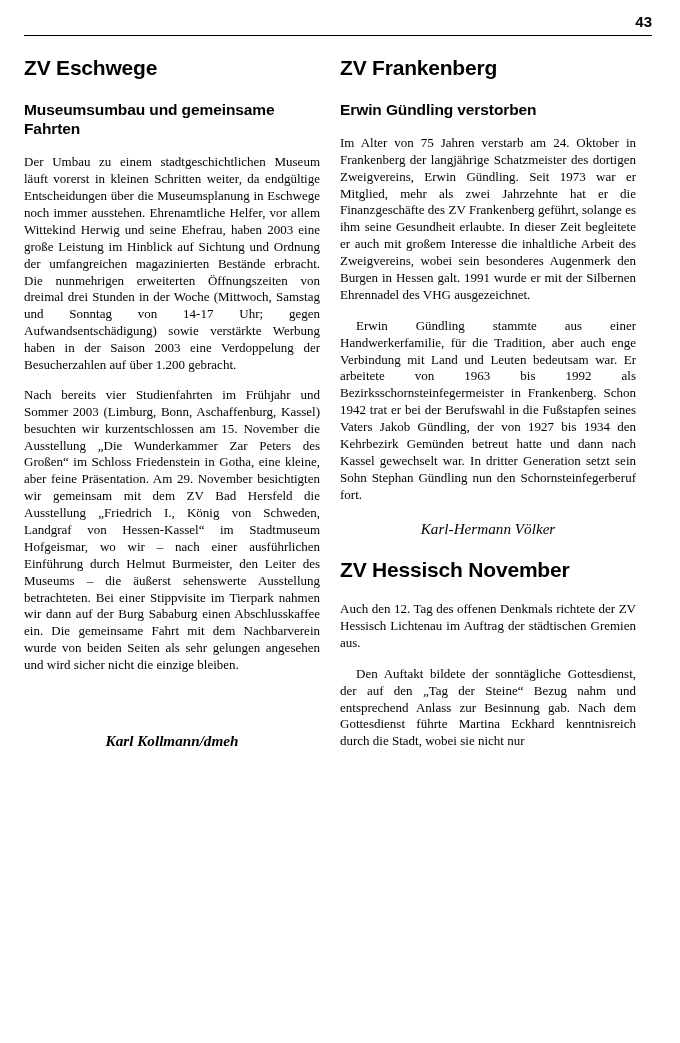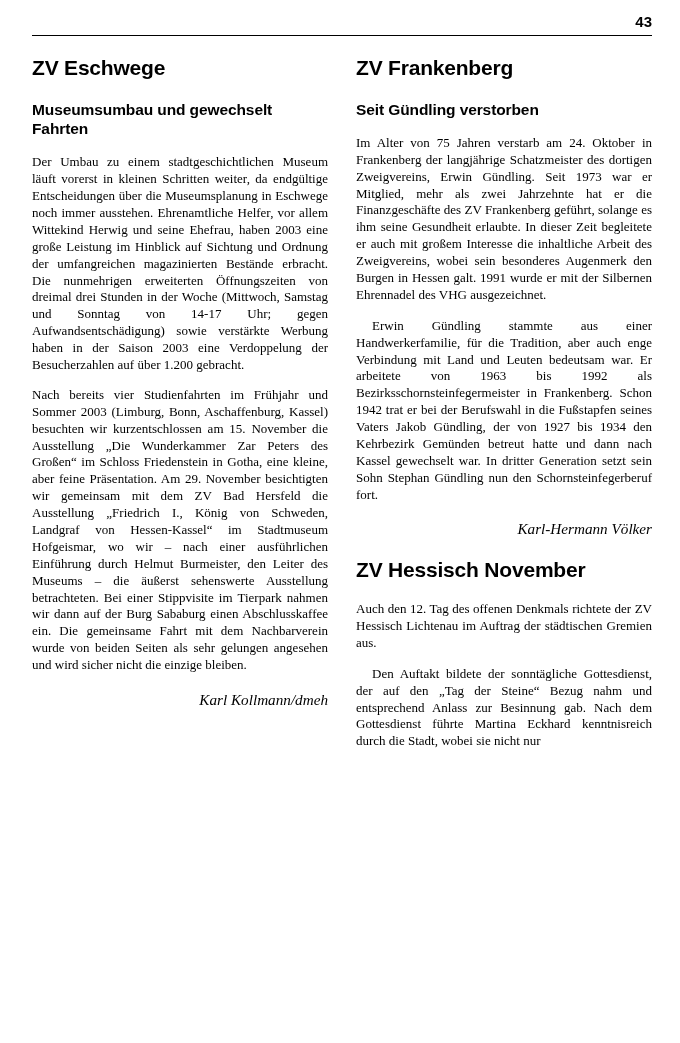--- a/index.html
+++ b/index.html
@@ -13,39 +13,39 @@
     font-family: "Liberation Serif", serif;
     color: #000000;
     position: relative;
     overflow: hidden;
   }
   .page {
     position: relative;
     width: 680px;
     height: 1043px;
     box-sizing: border-box;
-    padding: 14px 28px 10px 32px;
+    padding: 14px 28px 10px 24px;
   }
   .page-number {
     text-align: right;
     font-family: "Liberation Sans", sans-serif;
     font-weight: bold;
     font-size: 15px;
     line-height: 1;
     margin: 0 0 6px 0;
     letter-spacing: 0px;
   }
   .rule {
     border: none;
     border-top: 1.4px solid #000;
     margin: 2px 0 20px 0;
   }
   .columns {
     display: flex;
-    gap: 28px;
+    gap: 20px;
     align-items: flex-start;
   }
   .col {
     width: 296px;
     box-sizing: border-box;
   }
   h1.section-title {
     font-family: "Liberation Sans", sans-serif;
     font-weight: bold;
     font-size: 21px;
@@ -74,48 +74,48 @@
   p.body + p.body {
     text-indent: 16px;
     margin-top: 14px;
   }
   .spacer-sm { height: 13px; }
   .spacer-md { height: 20px; }
   .signature {
     font-family: "Liberation Serif", serif;
     font-style: italic;
     font-size: 15.2px;
-    text-align: right;
+    text-align: center;
     margin: 0;
   }
-  .sig-gap-left { margin-top: 17px; }
+  .sig-gap-left { margin-top: 58px; font-weight: bold; }
   .sig-gap-right { margin-top: 16px; }
 </style>
 </head>
 <body>
 
 <div class="page">
 
   <div class="page-number">43</div>
   <hr class="rule">
 
   <div class="columns">
 
     <div class="col">
       <h1 class="section-title">ZV Eschwege</h1>
-      <h2 class="sub-title">Museumsumbau und gewechselt Fahrten</h2>
+      <h2 class="sub-title">Museumsumbau und gemeinsame Fahrten</h2>
       <p class="body">Der Umbau zu einem stadtgeschichtlichen Museum läuft vorerst in kleinen Schritten weiter, da endgültige Entscheidungen über die Museumsplanung in Eschwege noch immer ausstehen. Ehrenamtliche Helfer, vor allem Wittekind Herwig und seine Ehefrau, haben 2003 eine große Leistung im Hinblick auf Sichtung und Ordnung der umfangreichen magazinierten Bestände erbracht. Die nunmehrigen erweiterten Öffnungszeiten von dreimal drei Stunden in der Woche (Mittwoch, Samstag und Sonntag von 14-17 Uhr; gegen Aufwandsentschädigung) sowie verstärkte Werbung haben in der Saison 2003 eine Verdoppelung der Besucherzahlen auf über 1.200 gebracht.</p>
       <div class="spacer-sm"></div>
       <p class="body">Nach bereits vier Studienfahrten im Frühjahr und Sommer 2003 (Limburg, Bonn, Aschaffenburg, Kassel) besuchten wir kurzentschlossen am 15. November die Ausstellung „Die Wunderkammer Zar Peters des Großen“ im Schloss Friedenstein in Gotha, eine kleine, aber feine Präsentation. Am 29. November besichtigten wir gemeinsam mit dem ZV Bad Hersfeld die Ausstellung „Friedrich I., König von Schweden, Landgraf von Hessen-Kassel“ im Stadtmuseum Hofgeismar, wo wir – nach einer ausführlichen Einführung durch Helmut Burmeister, den Leiter des Museums – die äußerst sehenswerte Ausstellung betrachteten. Bei einer Stippvisite im Tierpark nahmen wir dann auf der Burg Sababurg einen Abschlusskaffee ein. Die gemeinsame Fahrt mit dem Nachbarverein wurde von beiden Seiten als sehr gelungen angesehen und wird sicher nicht die einzige bleiben.</p>
       <p class="signature sig-gap-left">Karl Kollmann/dmeh</p>
     </div>
 
     <div class="col">
       <h1 class="section-title">ZV Frankenberg</h1>
-      <h2 class="sub-title">Seit Gündling verstorben</h2>
+      <h2 class="sub-title">Erwin Gündling verstorben</h2>
       <p class="body">Im Alter von 75 Jahren verstarb am 24. Oktober in Frankenberg der langjährige Schatzmeister des dortigen Zweigvereins, Erwin Gündling. Seit 1973 war er Mitglied, mehr als zwei Jahrzehnte hat er die Finanzgeschäfte des ZV Frankenberg geführt, solange es ihm seine Gesundheit erlaubte. In dieser Zeit begleitete er auch mit großem Interesse die inhaltliche Arbeit des Zweigvereins, wobei sein besonderes Augenmerk den Burgen in Hessen galt. 1991 wurde er mit der Silbernen Ehrennadel des VHG ausgezeichnet.</p>
       <p class="body">Erwin Gündling stammte aus einer Handwerkerfamilie, für die Tradition, aber auch enge Verbindung mit Land und Leuten bedeutsam war. Er arbeitete von 1963 bis 1992 als Bezirksschornsteinfegermeister in Frankenberg. Schon 1942 trat er bei der Berufswahl in die Fußstapfen seines Vaters Jakob Gündling, der von 1927 bis 1934 den Kehrbezirk Gemünden betreut hatte und dann nach Kassel gewechselt war. In dritter Generation setzt sein Sohn Stephan Gündling nun den Schornsteinfegerberuf fort.</p>
       <p class="signature sig-gap-right">Karl-Hermann Völker</p>
 
       <div class="spacer-md"></div>
       <h1 class="section-title">ZV Hessisch November</h1>
       <p class="body">Auch den 12. Tag des offenen Denkmals richtete der ZV Hessisch Lichtenau im Auftrag der städtischen Gremien aus.</p>
       <p class="body">Den Auftakt bildete der sonntägliche Gottesdienst, der auf den „Tag der Steine“ Bezug nahm und entsprechend Anlass zur Besinnung gab. Nach dem Gottesdienst führte Martina Eckhard kenntnisreich durch die Stadt, wobei sie nicht nur</p>
     </div>
 

